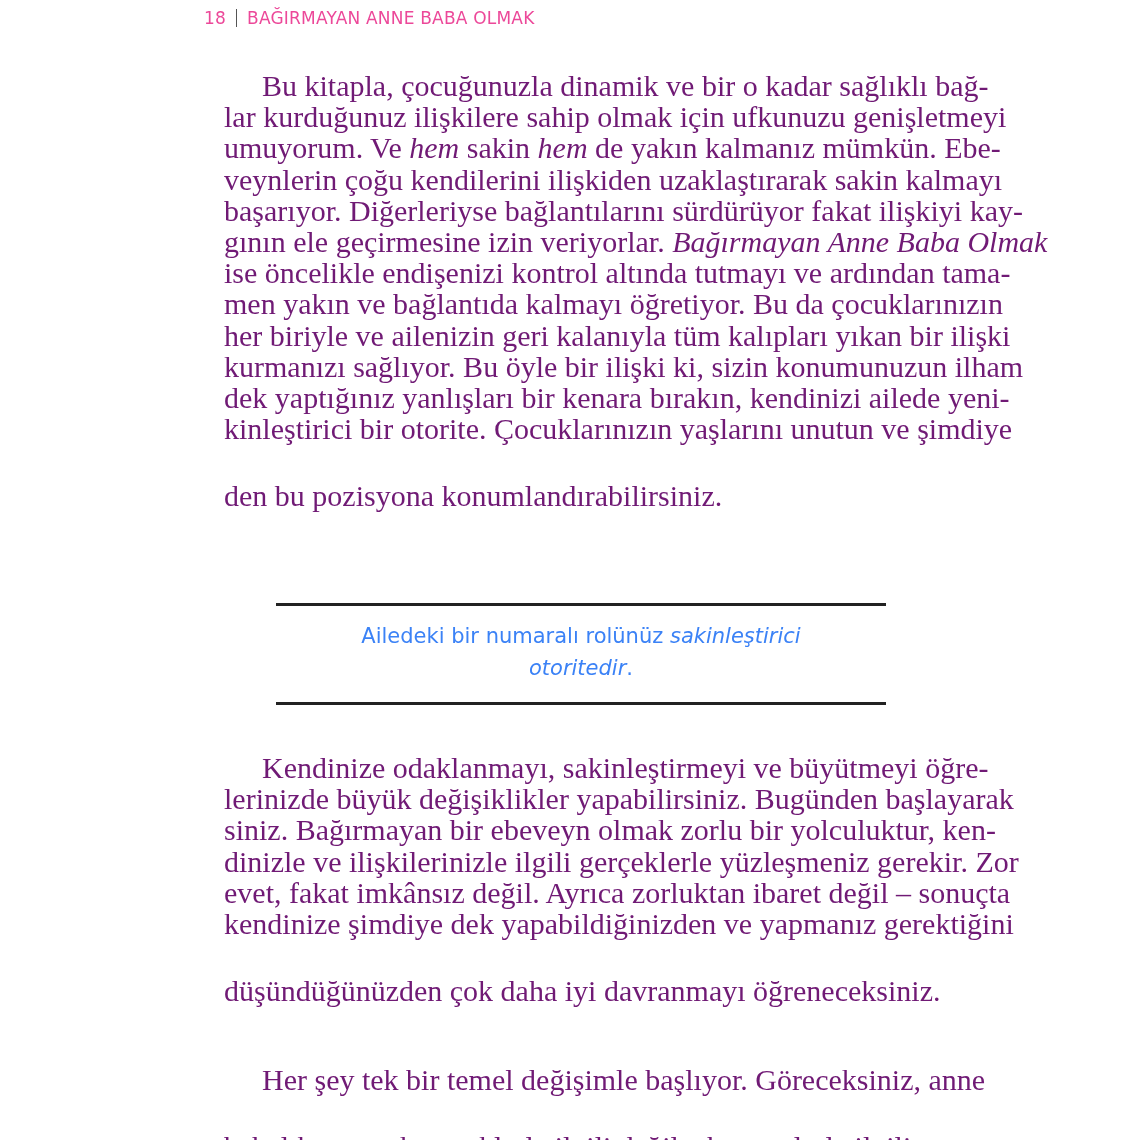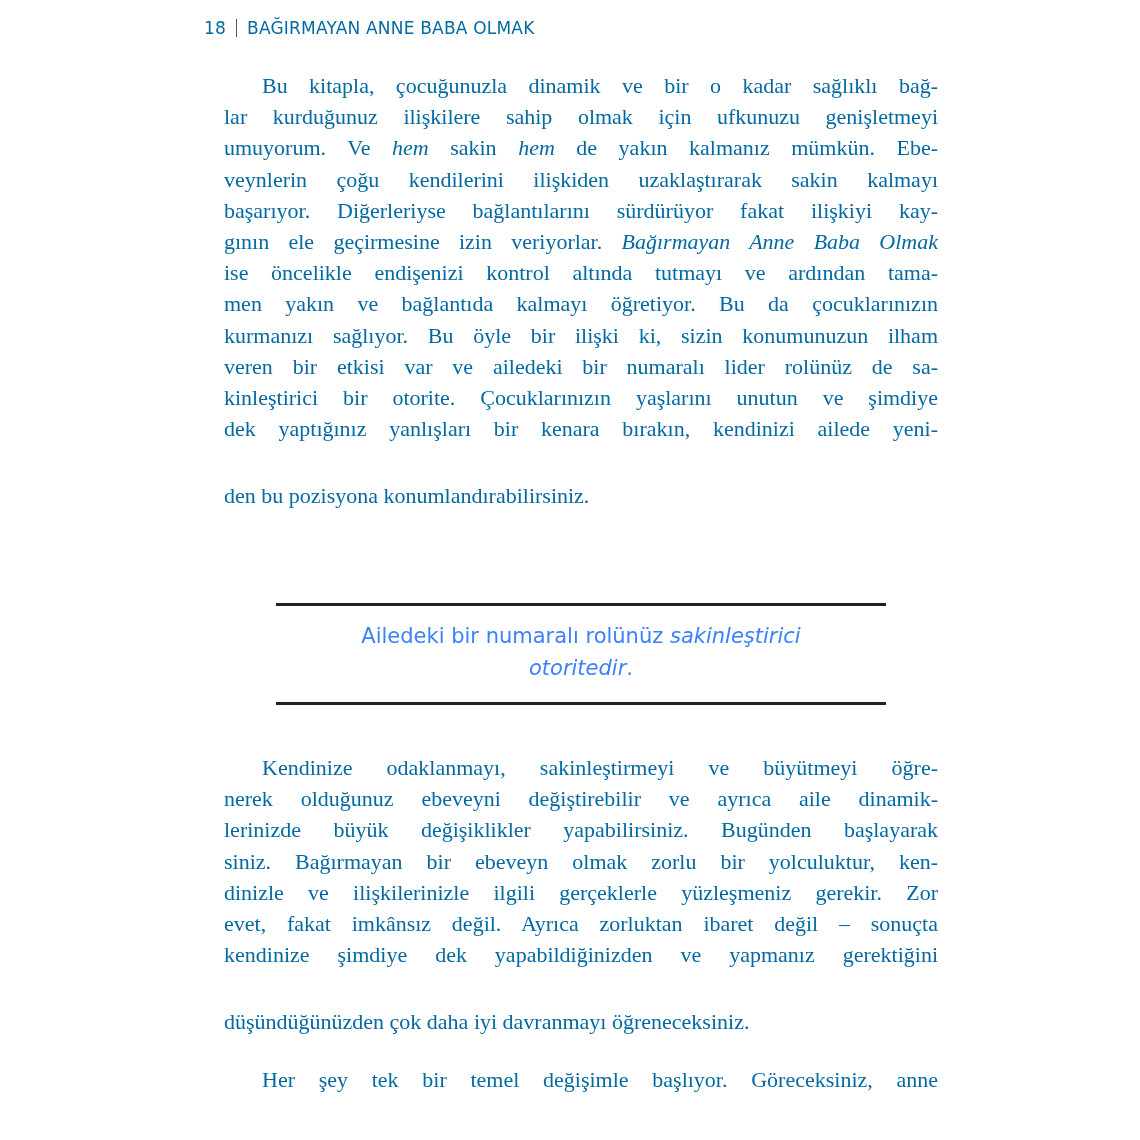--- a/index.html
+++ b/index.html
@@ -1,26 +1,26 @@
 <!DOCTYPE html>
 <html><head>
 <meta charset="utf-8">
 <style>
   html, body { margin: 0; padding: 0; background: #ffffff; }
   body { width: 1140px; height: 1140px; position: relative; overflow: hidden; color: #2b2b2b; }
   .running-head {
-    position: absolute; left: 204px; top: 18px;
-    font-family: "DejaVu Sans", sans-serif; font-size: 17px; color: #0369a1;
+    position: absolute; left: 204px; top: 8px;
+    font-family: "DejaVu Sans", sans-serif; font-size: 17px; color: #ec4899;
     letter-spacing: 0.2px; white-space: nowrap;
   }
   .running-head .sep { display: inline-block; width: 1px; height: 18px; background: #555; margin: 0 10px; vertical-align: -3px; }
   .body-text {
     position: absolute; left: 224px; width: 714px;
     font-family: "Liberation Serif", "DejaVu Serif", serif;
-    font-size: 22px; line-height: 31.2px; color: #0369a1;
+    font-size: 30px; line-height: 31.2px; color: #701a75;
     text-align: justify; text-align-last: justify;
   }
   .body-text .line { display: block; white-space: nowrap; text-align-last: justify; text-align: justify; }
   .body-text .line.last { text-align-last: left; margin-top: 36px; }
   .indent { padding-left: 38px; }
   #para1 { top: 70px; }
   #para2 { top: 752px; }
   #para3 { top: 1064px; }
   .rule { position: absolute; left: 276px; width: 610px; height: 3px; background: #222; }
   #rule-top { top: 603px; }
@@ -41,37 +41,36 @@
 
 <div class="body-text" id="para1">
   <span class="line indent">Bu kitapla, çocuğunuzla dinamik ve bir o kadar sağlıklı bağ-</span>
   <span class="line">lar kurduğunuz ilişkilere sahip olmak için ufkunuzu genişletmeyi</span>
   <span class="line"><span>umuyorum. Ve </span><em>hem</em><span> sakin </span><em>hem</em><span> de yakın kalmanız mümkün. Ebe-</span></span>
   <span class="line">veynlerin çoğu kendilerini ilişkiden uzaklaştırarak sakin kalmayı</span>
   <span class="line">başarıyor. Diğerleriyse bağlantılarını sürdürüyor fakat ilişkiyi kay-</span>
   <span class="line"><span>gının ele geçirmesine izin veriyorlar. </span><em>Bağırmayan Anne Baba Olmak</em></span>
   <span class="line">ise öncelikle endişenizi kontrol altında tutmayı ve ardından tama-</span>
   <span class="line">men yakın ve bağlantıda kalmayı öğretiyor. Bu da çocuklarınızın</span>
+  <span class="line">her biriyle ve ailenizin geri kalanıyla tüm kalıpları yıkan bir ilişki</span>
   <span class="line">kurmanızı sağlıyor. Bu öyle bir ilişki ki, sizin konumunuzun ilham</span>
-  <span class="line">veren bir etkisi var ve ailedeki bir numaralı lider rolünüz de sa-</span>
+  <span class="line">dek yaptığınız yanlışları bir kenara bırakın, kendinizi ailede yeni-</span>
   <span class="line">kinleştirici bir otorite. Çocuklarınızın yaşlarını unutun ve şimdiye</span>
-  <span class="line">dek yaptığınız yanlışları bir kenara bırakın, kendinizi ailede yeni-</span>
   <span class="line last">den bu pozisyona konumlandırabilirsiniz.</span>
 </div>
 
 <div class="rule" id="rule-top"></div>
 <div class="pullquote">
   <span>Ailedeki bir numaralı rolünüz </span><em>sakinleştirici</em><br>
   <em>otoritedir</em><span>.</span>
 </div>
 <div class="rule" id="rule-bottom"></div>
 
 <div class="body-text" id="para2">
   <span class="line indent">Kendinize odaklanmayı, sakinleştirmeyi ve büyütmeyi öğre-</span>
-  <span class="line">nerek olduğunuz ebeveyni değiştirebilir ve ayrıca aile dinamik-</span>
   <span class="line">lerinizde büyük değişiklikler yapabilirsiniz. Bugünden başlayarak</span>
   <span class="line">siniz. Bağırmayan bir ebeveyn olmak zorlu bir yolculuktur, ken-</span>
   <span class="line">dinizle ve ilişkilerinizle ilgili gerçeklerle yüzleşmeniz gerekir. Zor</span>
   <span class="line">evet, fakat imkânsız değil. Ayrıca zorluktan ibaret değil – sonuçta</span>
   <span class="line">kendinize şimdiye dek yapabildiğinizden ve yapmanız gerektiğini</span>
   <span class="line last">düşündüğünüzden çok daha iyi davranmayı öğreneceksiniz.</span>
 </div>
 
 <div class="body-text" id="para3">
   <span class="line indent">Her şey tek bir temel değişimle başlıyor. Göreceksiniz, anne</span>

